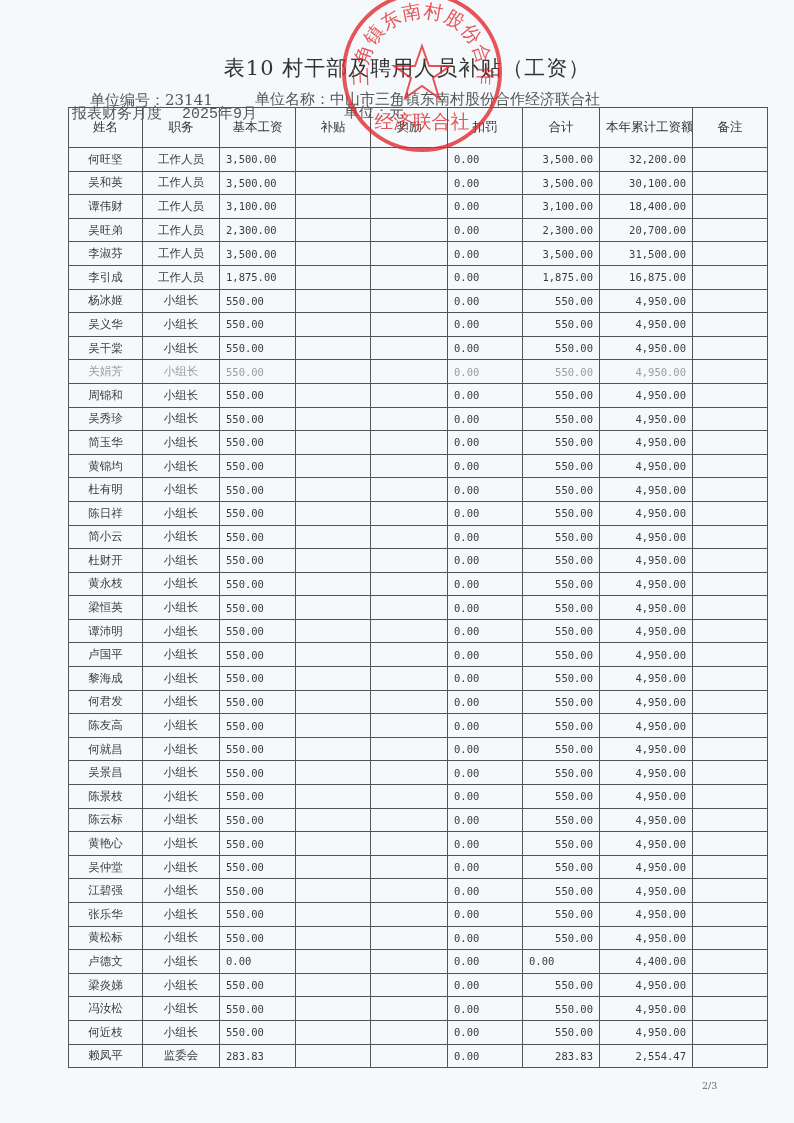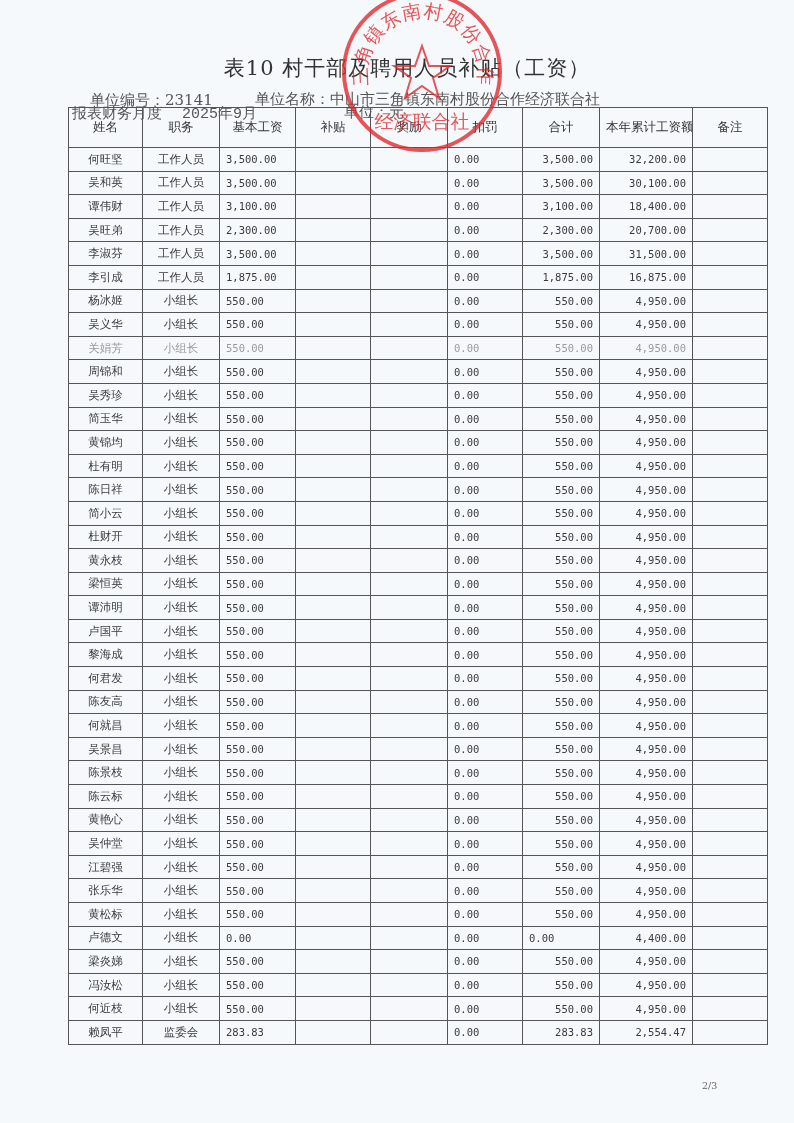--- a/index.html
+++ b/index.html
@@ -157,20 +157,31 @@
         <td class="c">吴义华</td>
         <td class="c">小组长</td>
         <td class="l">550.00</td>
         <td class="c"></td>
         <td class="c"></td>
         <td class="l">0.00</td>
         <td class="r">550.00</td>
         <td class="r">4,950.00</td>
         <td class="c"></td>
       </tr>
+      <tr>
+        <td class="c">吴干棠</td>
+        <td class="c">小组长</td>
+        <td class="l">550.00</td>
+        <td class="c"></td>
+        <td class="c"></td>
+        <td class="l">0.00</td>
+        <td class="r">550.00</td>
+        <td class="r">4,950.00</td>
+        <td class="c"></td>
+      </tr>
       <tr class="faint">
         <td class="c">关娟芳</td>
         <td class="c">小组长</td>
         <td class="l">550.00</td>
         <td class="c"></td>
         <td class="c"></td>
         <td class="l">0.00</td>
         <td class="r">550.00</td>
         <td class="r">4,950.00</td>
         <td class="c"></td>

